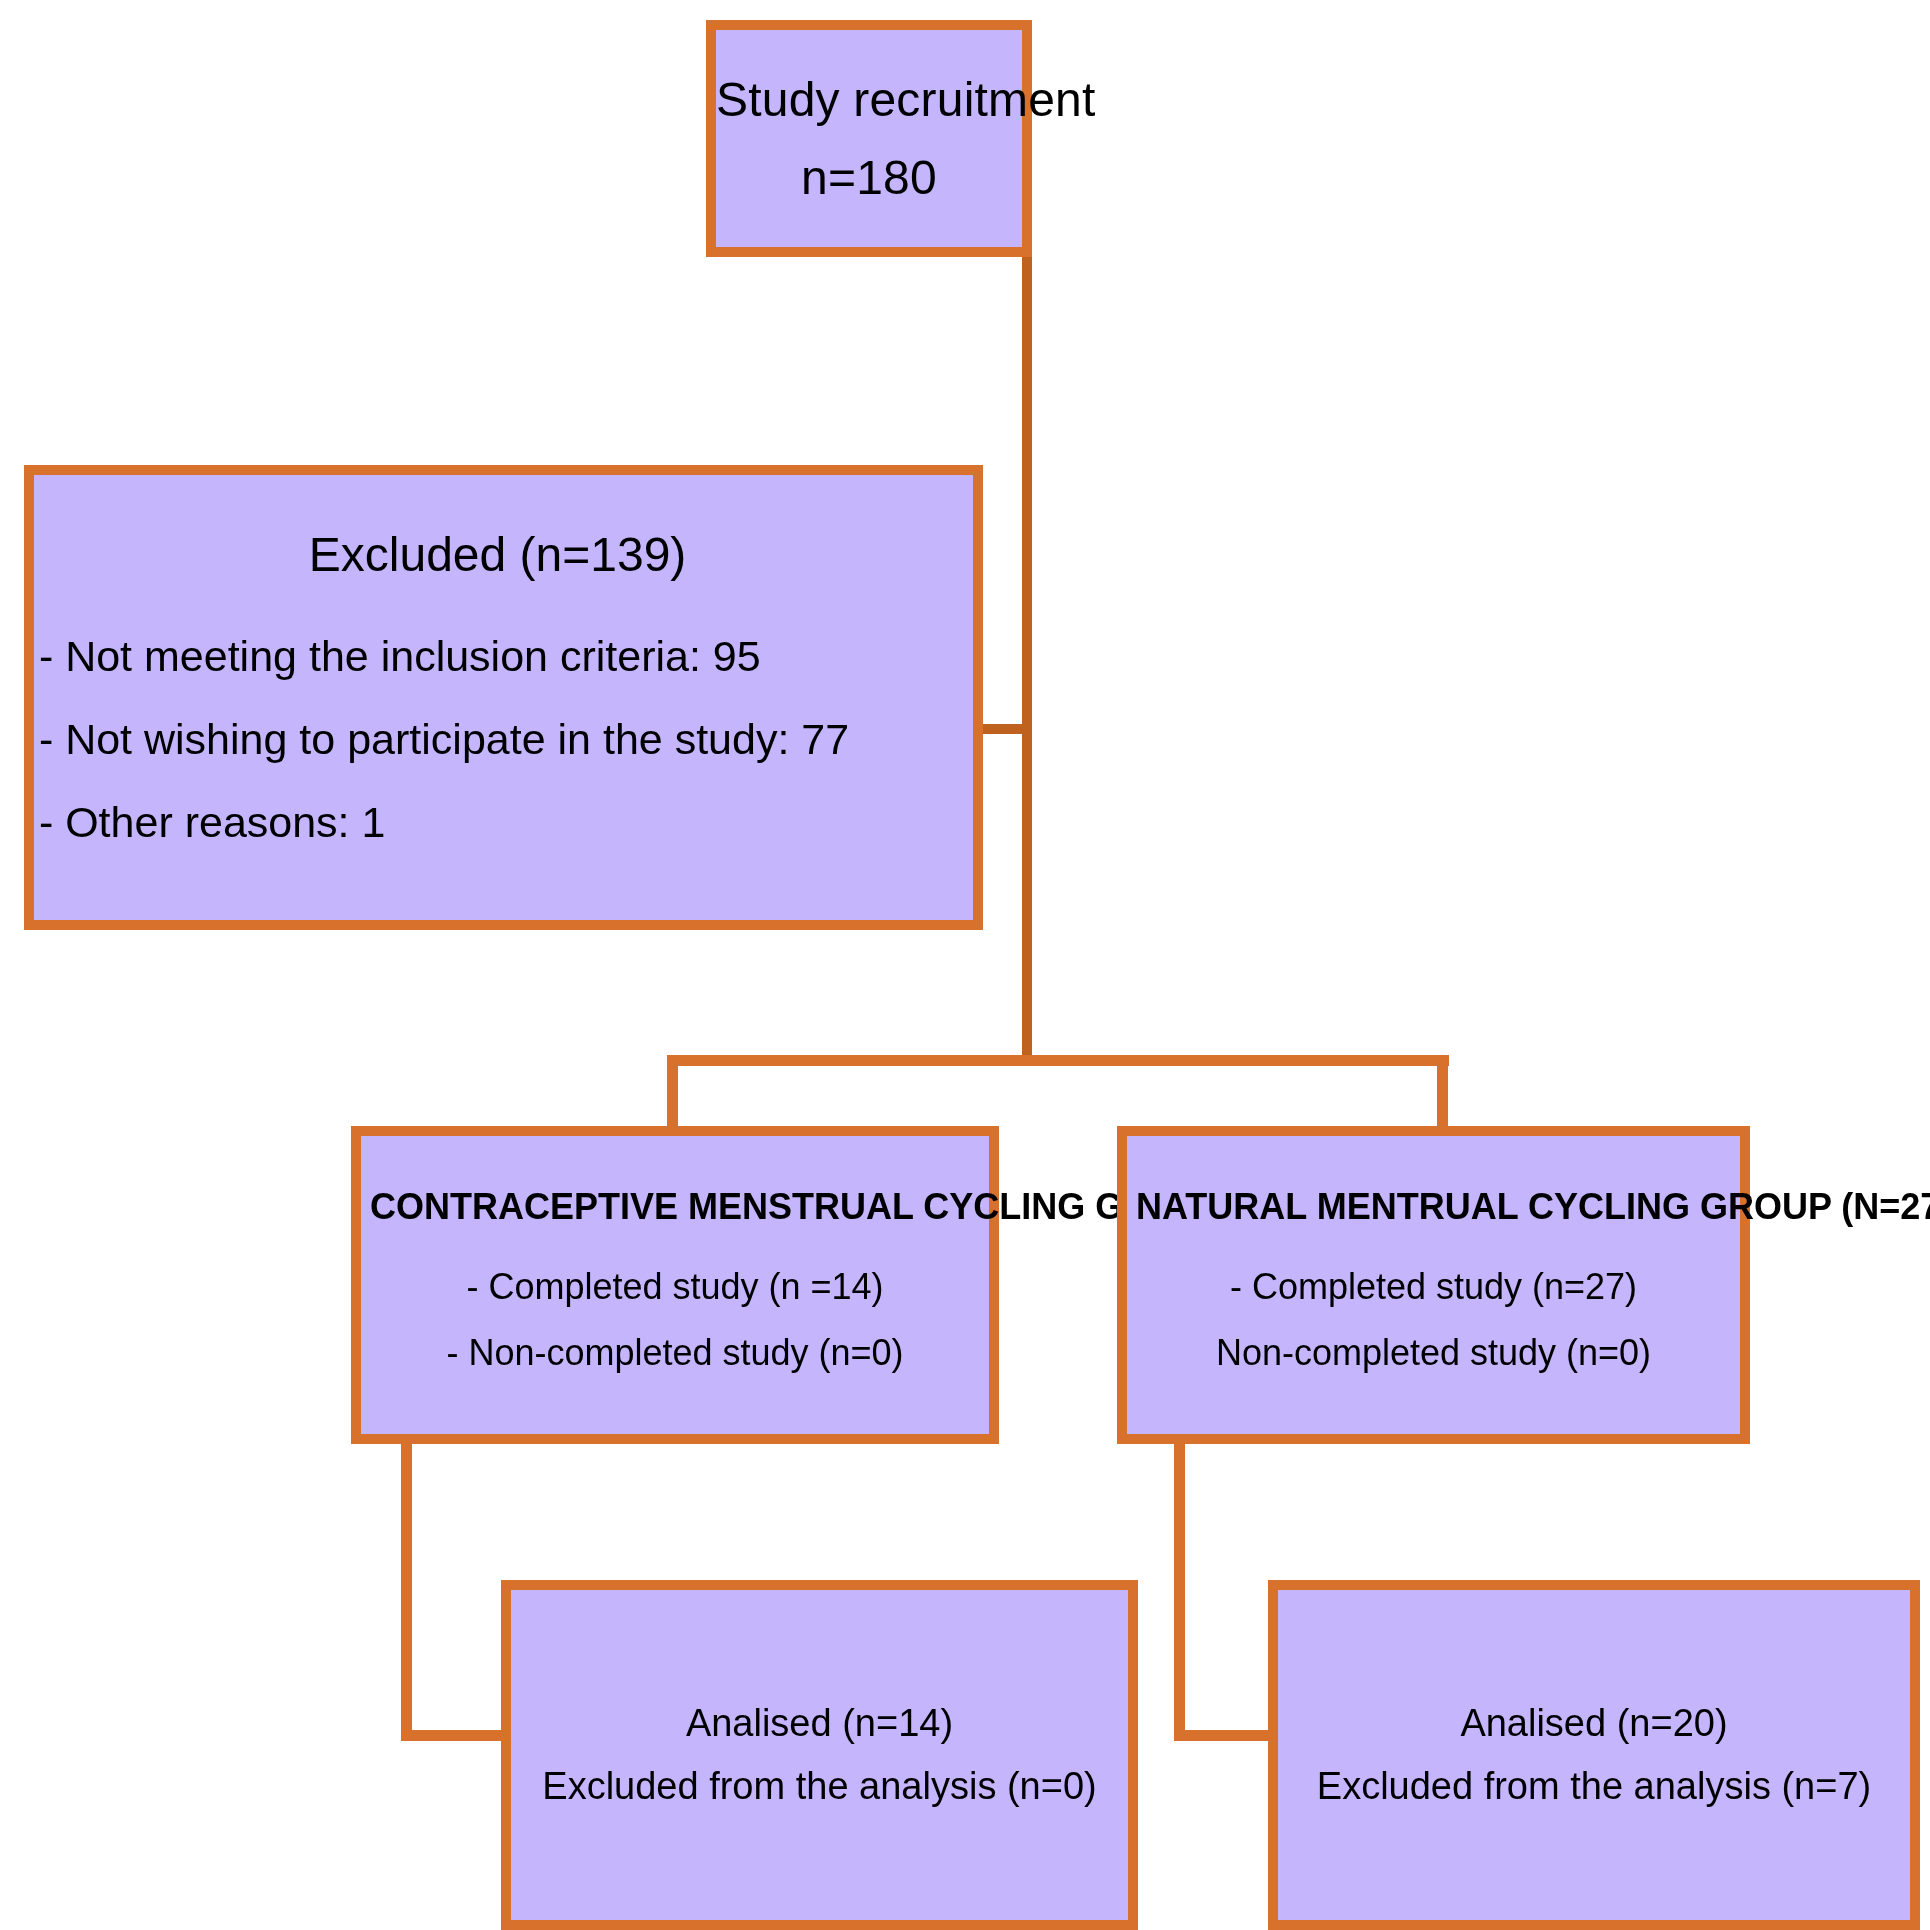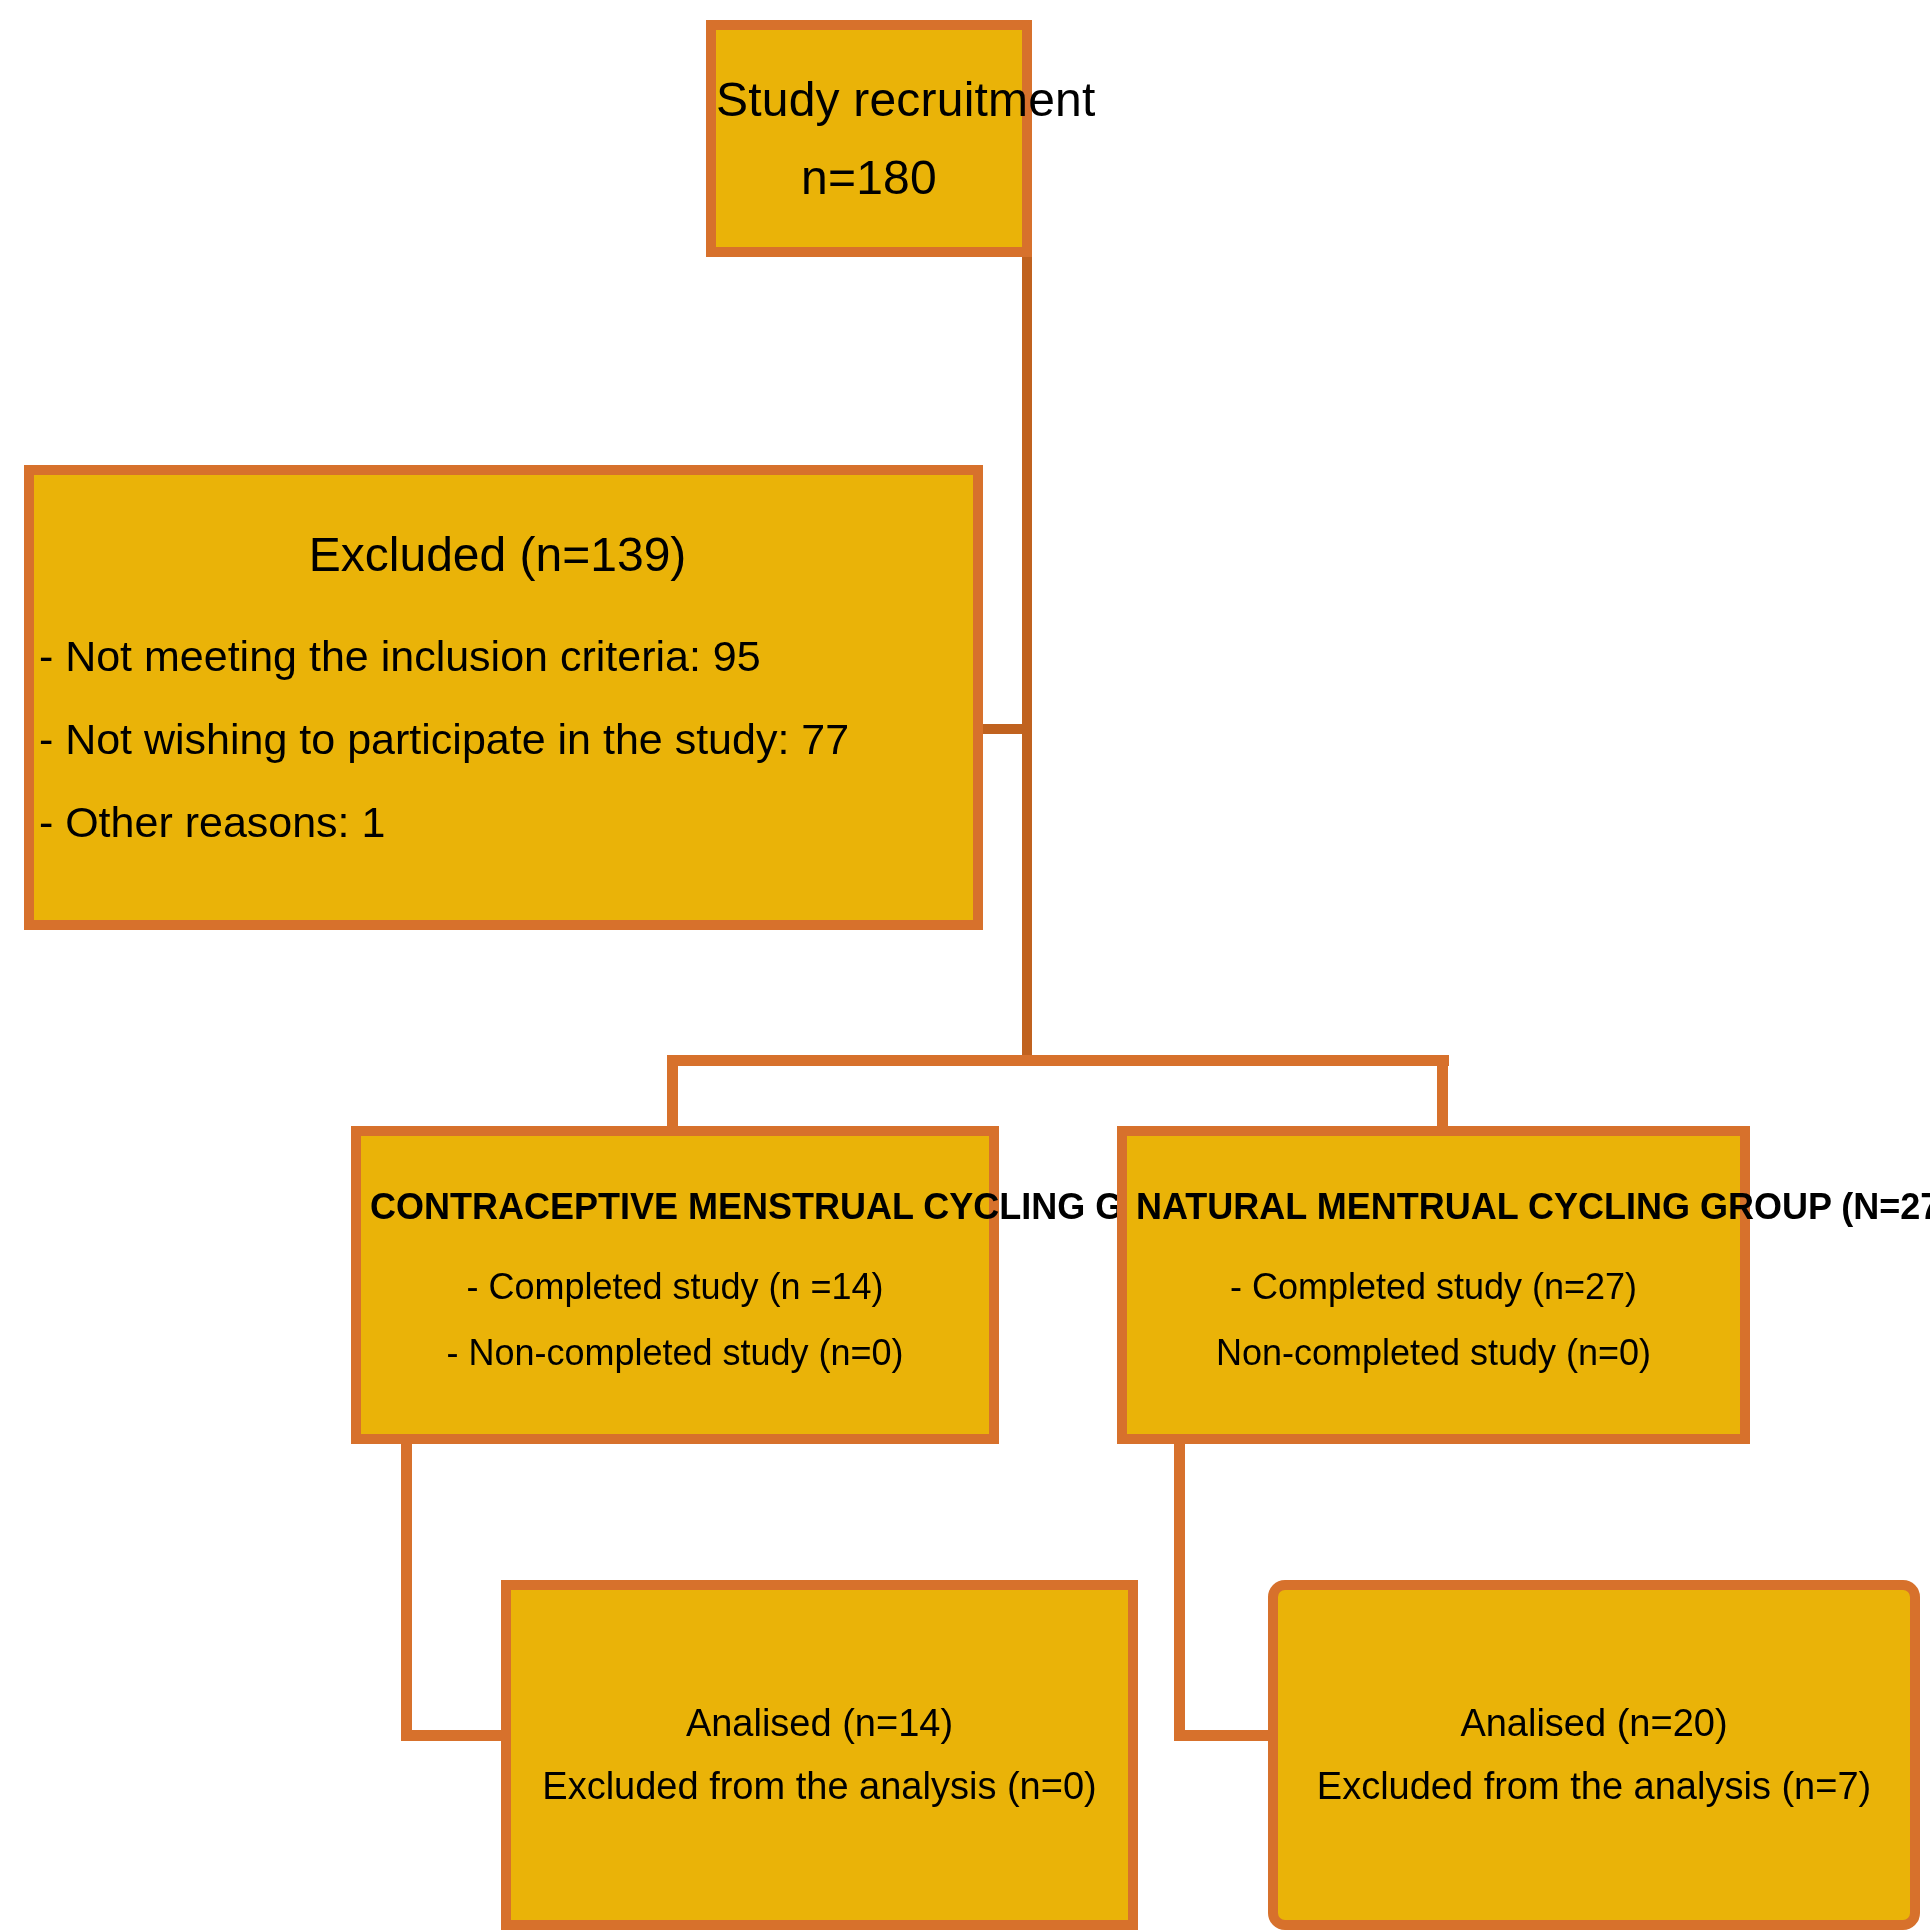--- a/index.html
+++ b/index.html
@@ -13,21 +13,21 @@
   #flow-root {
     position: relative;
     width: 1930px;
     height: 1930px;
     background: #ffffff;
     overflow: hidden;
   }
   .box {
     position: absolute;
     box-sizing: border-box;
-    background: #eab308;
+    background: #c4b5fd;
     border: 10px solid #d7712c;
     display: flex;
     flex-direction: column;
     justify-content: center;
     align-items: center;
     text-align: center;
     color: #000000;
     z-index: 3;
   }
   .box .line {
@@ -86,21 +86,20 @@
     left: 501px; top: 1580px; width: 637px; height: 350px;
     font-size: 38px;
     line-height: 1.18;
     padding: 0 5.4px;
   }
   #box-analysis-right {
     left: 1268px; top: 1580px; width: 652px; height: 350px;
     font-size: 38px;
     line-height: 1.18;
     padding: 0 3.6px;
-    border-radius: 17px;
   }
   .an-line { margin: 9px 0; }
 
   
   .conn {
     position: absolute;
     background: #c0621f;
     z-index: 1;
   }
   .conn.light { background: #d7712c; }

